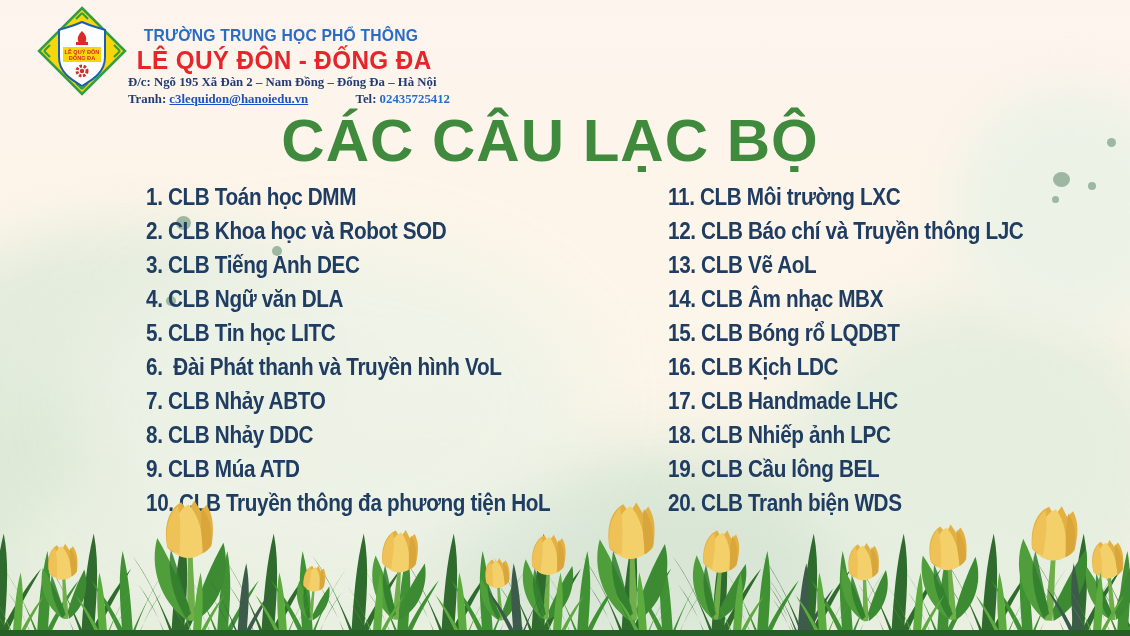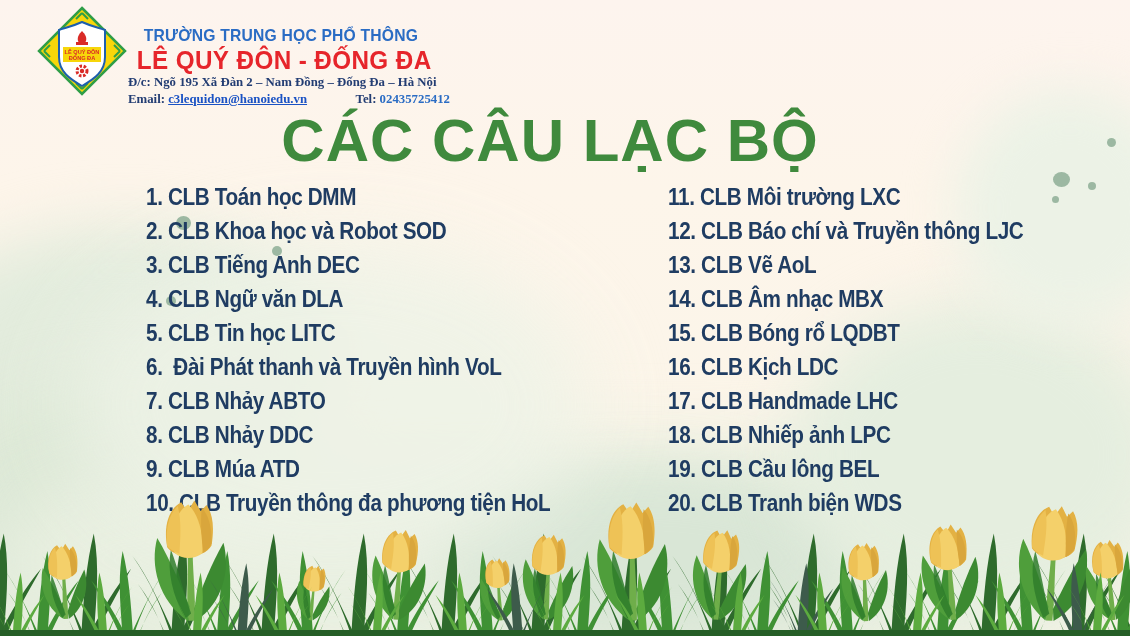--- a/index.html
+++ b/index.html
@@ -83,21 +83,21 @@
       <text x="46" y="48.5" text-anchor="middle" font-size="5.6" font-weight="bold" fill="#d92b27" font-family="Liberation Sans, DejaVu Sans, sans-serif">LÊ QUÝ ĐÔN</text>
       <text x="46" y="55" text-anchor="middle" font-size="5.6" font-weight="bold" fill="#d92b27" font-family="Liberation Sans, DejaVu Sans, sans-serif">ĐỐNG ĐA</text>
       <circle cx="46" cy="66" r="5" fill="none" stroke="#d92b27" stroke-width="3" stroke-dasharray="2.5 1.6"></circle>
       <circle cx="46" cy="66" r="2.2" fill="#d92b27"></circle>
     </svg>
     <div class="htext">
       <div class="school-type">TRƯỜNG TRUNG HỌC PHỔ THÔNG</div>
       <div class="school-name">LÊ QUÝ ĐÔN - ĐỐNG ĐA</div>
       <div class="addr">Đ/c: Ngõ 195 Xã Đàn 2 – Nam Đồng – Đống Đa – Hà Nội</div>
       <div class="contact">
-        <span><span>Email: </span><a href="#">c3lequidon@hanoiedu.vn</a></span>
+        <span><span>Tranh: </span><a href="#">c3lequidon@hanoiedu.vn</a></span>
         <span><span>Tel: </span><span class="tel-num">02435725412</span></span>
       </div>
     </div>
   </div>
 
   <div class="page-title">CÁC CÂU LẠC BỘ</div>
 
   <div class="columns">
     <ol class="clubs col-left">
         <li>1. CLB Toán học DMM</li>

